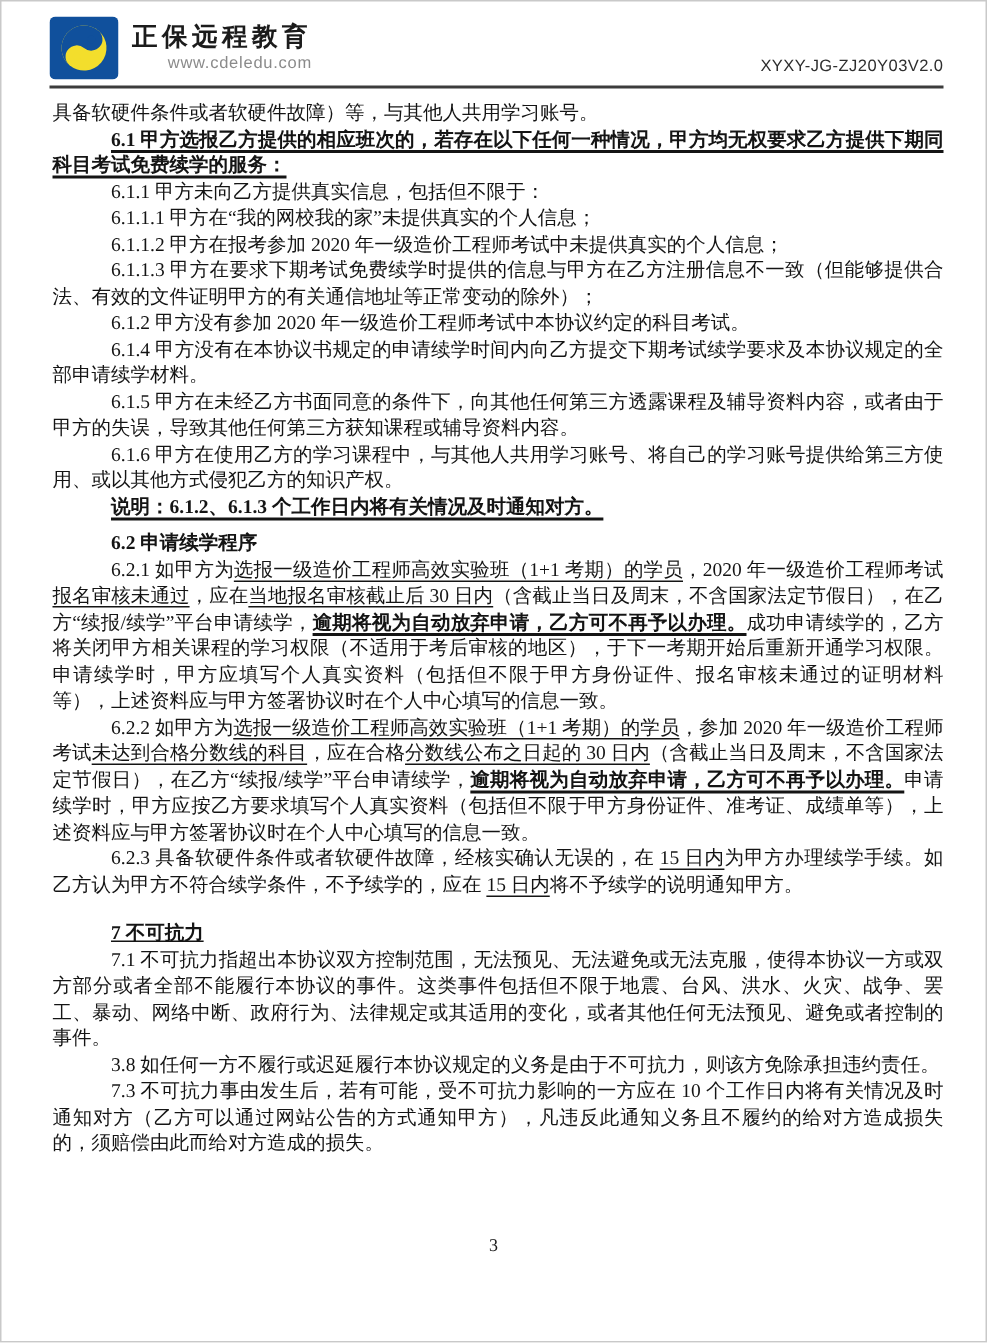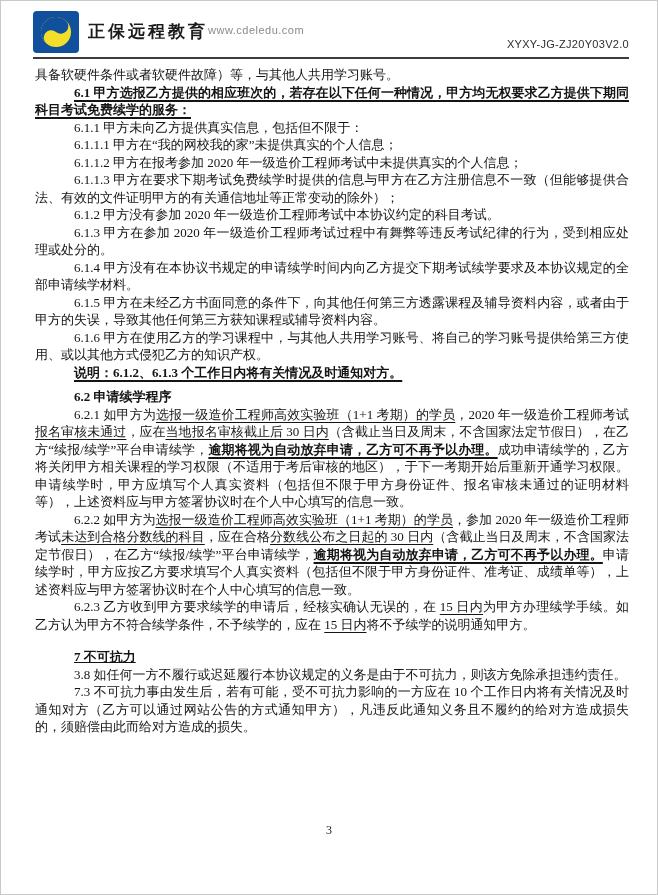--- a/index.html
+++ b/index.html
@@ -9,21 +9,21 @@
     position:relative;overflow:hidden;margin:0 auto;
     font-family:"Liberation Serif","DejaVu Serif",serif;color:#141414;
   }
   
   .header{
     display:flex;justify-content:space-between;align-items:flex-end;
     padding:10px 28px 3px 32px;
   }
   .brand{display:flex;align-items:center;gap:9px;}
   .logo{width:46px;height:42px;display:block;}
-  .brand-text{display:flex;flex-direction:row;line-height:1.15;text-align:right;}
+  .brand-text{display:flex;flex-direction:column;line-height:1.15;text-align:right;}
   .brand-name{
     font-family:"Liberation Sans","DejaVu Sans",sans-serif;
     font-weight:bold;font-size:17px;letter-spacing:3px;color:#1b1b1b;
   }
   .brand-url{
     font-family:"Liberation Sans","DejaVu Sans",sans-serif;
     font-size:11px;color:#8a8a8a;letter-spacing:.5px;margin-top:2px;
   }
   .doc-number{
     font-family:"Liberation Sans","DejaVu Sans",sans-serif;
@@ -76,30 +76,30 @@
   <hr class="rule">
 
   <div class="content">
       <p class="noindent"><span class="">具备软硬件条件或者软硬件故障）等，与其他人共用学习账号。</span></p>
       <p class="indent"><span class="b u">6.1 甲方选报乙方提供的相应班次的，若存在以下任何一种情况，甲方均无权要求乙方提供下期同科目考试免费续学的服务：</span></p>
       <p class="indent"><span class="">6.1.1 甲方未向乙方提供真实信息，包括但不限于：</span></p>
       <p class="indent"><span class="">6.1.1.1 甲方在“我的网校我的家”未提供真实的个人信息；</span></p>
       <p class="indent"><span class="">6.1.1.2 甲方在报考参加 2020 年一级造价工程师考试中未提供真实的个人信息；</span></p>
       <p class="indent"><span class="">6.1.1.3 甲方在要求下期考试免费续学时提供的信息与甲方在乙方注册信息不一致（但能够提供合法、有效的文件证明甲方的有关通信地址等正常变动的除外）；</span></p>
       <p class="indent"><span class="">6.1.2 甲方没有参加 2020 年一级造价工程师考试中本协议约定的科目考试。</span></p>
-      <p class="indent"><span class="">6.1.3 甲方在参加 2020 年一级造价工程师考试过程中有舞弊等违反考试纪律的行为，受到相应处理或处分的。</span></p>
       <p class="indent"><span class="">6.1.4 甲方没有在本协议书规定的申请续学时间内向乙方提交下期考试续学要求及本协议规定的全部申请续学材料。</span></p>
       <p class="indent"><span class="">6.1.5 甲方在未经乙方书面同意的条件下，向其他任何第三方透露课程及辅导资料内容，或者由于甲方的失误，导致其他任何第三方获知课程或辅导资料内容。</span></p>
       <p class="indent"><span class="">6.1.6 甲方在使用乙方的学习课程中，与其他人共用学习账号、将自己的学习账号提供给第三方使用、或以其他方式侵犯乙方的知识产权。</span></p>
       <p class="indent"><span class="b u">说明：6.1.2、6.1.3 个工作日内将有关情况及时通知对方。</span></p>
       <p class="heading"><span class="b ">6.2 申请续学程序</span></p>
       <p class="indent"><span class="">6.2.1 如甲方为</span><span class="u">选报一级造价工程师高效实验班（1+1 考期）的学员</span><span class="">，2020 年一级造价工程师考试</span><span class="u">报名审核未通过</span><span class="">，应在</span><span class="u">当地报名审核截止后 30 日内</span><span class="">（含截止当日及周末，不含国家法定节假日），在乙方“续报/续学”平台申请续学，</span><span class="b u">逾期将视为自动放弃申请，乙方可不再予以办理。</span><span class="">成功申请续学的，乙方将关闭甲方相关课程的学习权限（不适用于考后审核的地区），于下一考期开始后重新开通学习权限。申请续学时，甲方应填写个人真实资料（包括但不限于甲方身份证件、报名审核未通过的证明材料等），上述资料应与甲方签署协议时在个人中心填写的信息一致。</span></p>
       <p class="indent"><span class="">6.2.2 如甲方为</span><span class="u">选报一级造价工程师高效实验班（1+1 考期）的学员</span><span class="">，参加 2020 年一级造价工程师考试</span><span class="u">未达到合格分数线的科目</span><span class="">，应在合格</span><span class="u">分数线公布之日起的 30 日内</span><span class="">（含截止当日及周末，不含国家法定节假日），在乙方“续报/续学”平台申请续学，</span><span class="b u">逾期将视为自动放弃申请，乙方可不再予以办理。</span><span class="">申请续学时，甲方应按乙方要求填写个人真实资料（包括但不限于甲方身份证件、准考证、成绩单等），上述资料应与甲方签署协议时在个人中心填写的信息一致。</span></p>
-      <p class="indent"><span class="">6.2.3 乙方收到甲方要求续学的申请后，经核实确认无误的，在 </span><span class="u">15 日内</span><span class="">为甲方办理续学手续。如乙方认为甲方不符合续学条件，不予续学的，应在 </span><span class="u">15 日内</span><span class="">将不予续学的说明通知甲方。</span></p>
+      <p class="indent"><span class="">6.2.3 具备软硬件条件或者软硬件故障，经核实确认无误的，在 </span><span class="u">15 日内</span><span class="">为甲方办理续学手续。如乙方认为甲方不符合续学条件，不予续学的，应在 </span><span class="u">15 日内</span><span class="">将不予续学的说明通知甲方。</span></p>
       <p class="heading gap-top"><span class="b ">7 不可抗力</span></p>
+      <p class="indent"><span class="">7.1 不可抗力指超出本协议双方控制范围，无法预见、无法避免或无法克服，使得本协议一方或双方部分或者全部不能履行本协议的事件。这类事件包括但不限于地震、台风、洪水、火灾、战争、罢工、暴动、网络中断、政府行为、法律规定或其适用的变化，或者其他任何无法预见、避免或者控制的事件。</span></p>
       <p class="indent"><span class="">3.8 如任何一方不履行或迟延履行本协议规定的义务是由于不可抗力，则该方免除承担违约责任。</span></p>
       <p class="indent"><span class="">7.3 不可抗力事由发生后，若有可能，受不可抗力影响的一方应在 10 个工作日内将有关情况及时通知对方（乙方可以通过网站公告的方式通知甲方），凡违反此通知义务且不履约的给对方造成损失的，须赔偿由此而给对方造成的损失。</span></p>
     </div>
 
   <div class="footer">
     <span>3</span>
   </div>
 
 </div>
 

